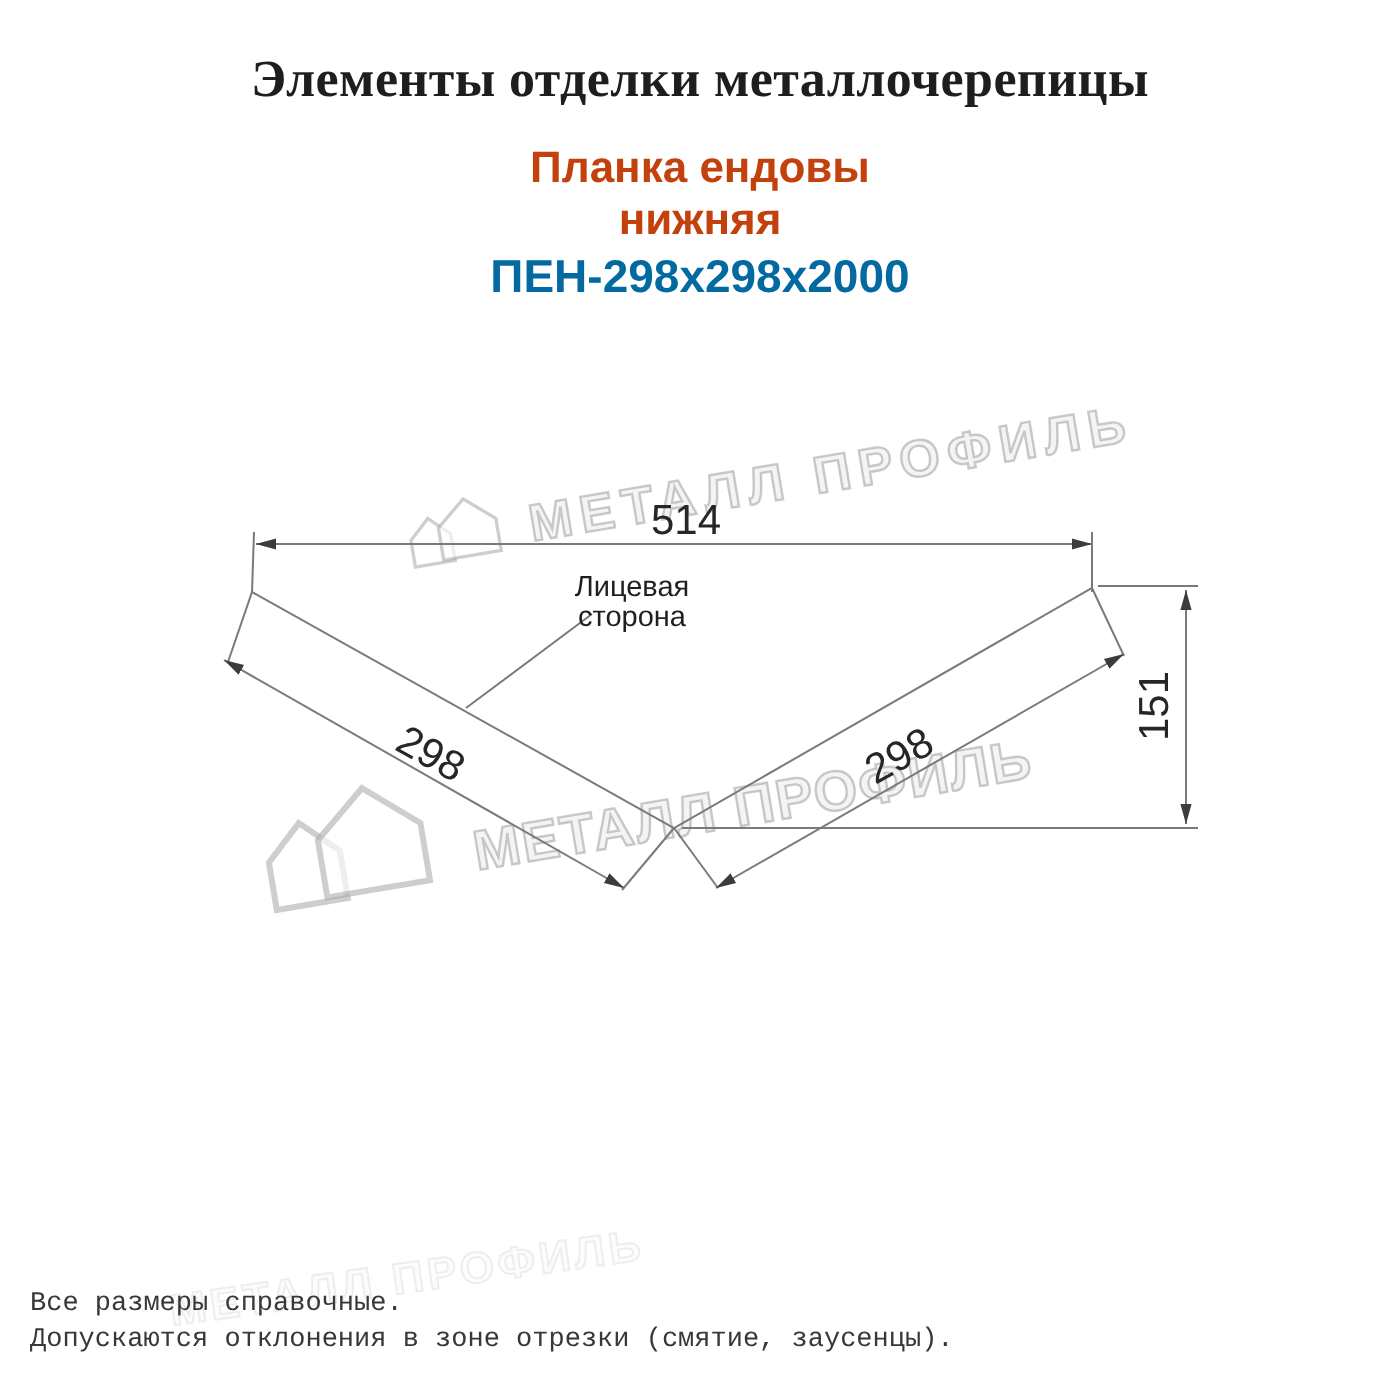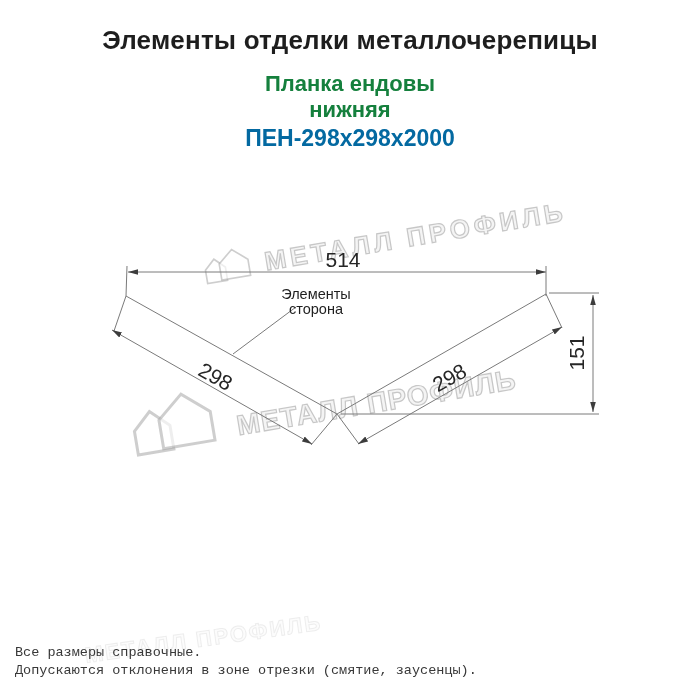--- a/index.html
+++ b/index.html
@@ -2,25 +2,25 @@
 <html><head>
 <meta charset="utf-8">
 <style>
   html,body{margin:0;padding:0;background:#ffffff;}
   .page{
     position:relative;width:700px;height:700px;background:#ffffff;overflow:hidden;
     font-family:"Liberation Sans", sans-serif;
   }
   .page-title{
     position:absolute;left:0;right:0;top:25px;text-align:center;
-    font-size:26px;font-weight:bold;color:#1e1e1e;letter-spacing:0.2px;
+    font-size:26px;font-weight:bold;color:#1e1e1e;letter-spacing:0.2px;font-family:Liberation Serif, serif;
   }
   .subtitle{
     position:absolute;left:0;right:0;top:71px;text-align:center;
-    font-size:22px;font-weight:bold;color:#15803d;line-height:26px;
+    font-size:22px;font-weight:bold;color:#c2410c;line-height:26px;
   }
   .subtitle span{display:block;}
   .product-code{
     position:absolute;left:0;right:0;top:125px;text-align:center;
     font-size:23px;font-weight:bold;color:#0369a1;
   }
   .drawing-svg{position:absolute;left:0;top:0;z-index:2;}
   .face-label{
     position:absolute;left:316px;top:287px;transform:translateX(-50%);
     text-align:center;font-size:14.5px;line-height:15px;color:#1f1f1f;z-index:3;
@@ -116,21 +116,21 @@
 
     <g fill="#262626" font-family="Liberation Sans, sans-serif" font-size="21" text-anchor="middle">
       <text x="343" y="267">514</text>
       <text x="212" y="383" transform="rotate(29 212 383)">298</text>
       <text x="453" y="384" transform="rotate(-29 453 384)">298</text>
       <text x="584" y="353" transform="rotate(-90 584 353)">151</text>
     </g>
   </svg>
 
   <div class="face-label">
-    <span>Элементы</span>
+    <span>Лицевая</span>
     <span>сторона</span>
   </div>
 
   <div class="notes">
     <div>Все размеры справочные.</div>
     <div>Допускаются отклонения в зоне отрезки (смятие, заусенцы).</div>
   </div>
 
 </div>
 

